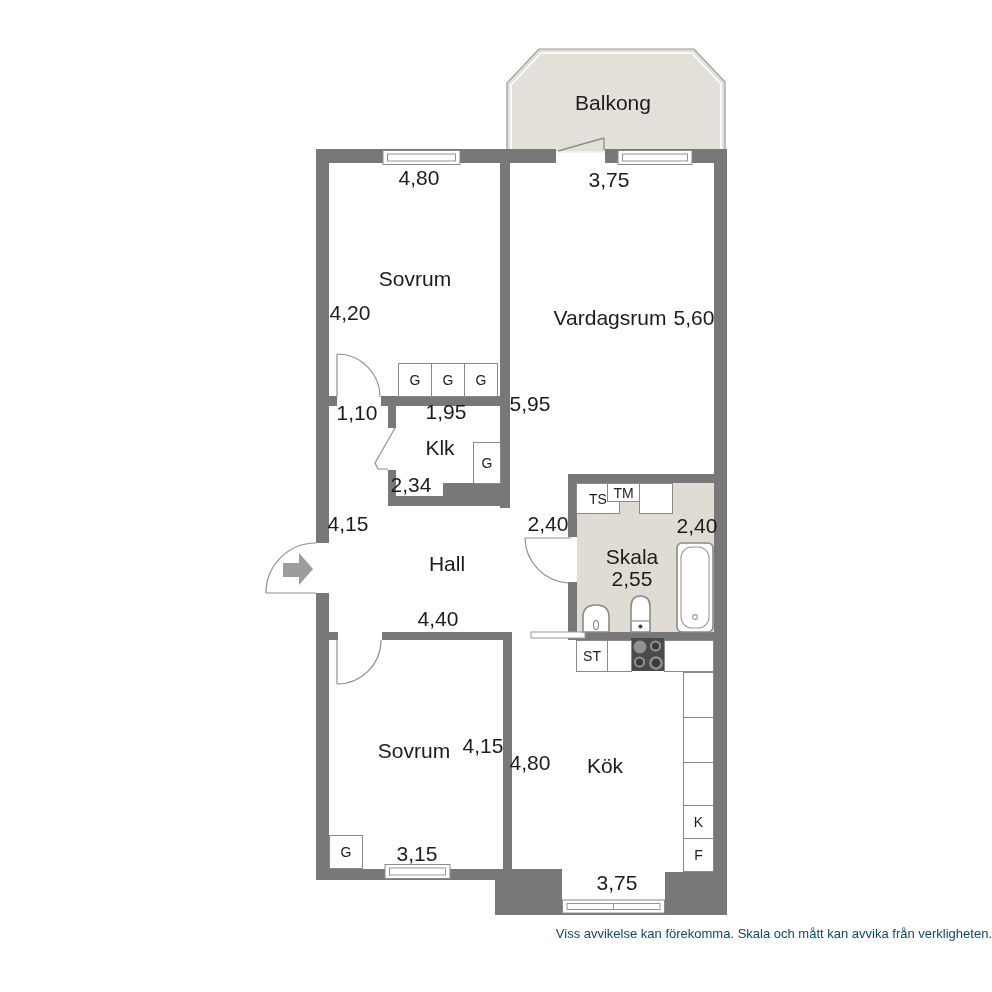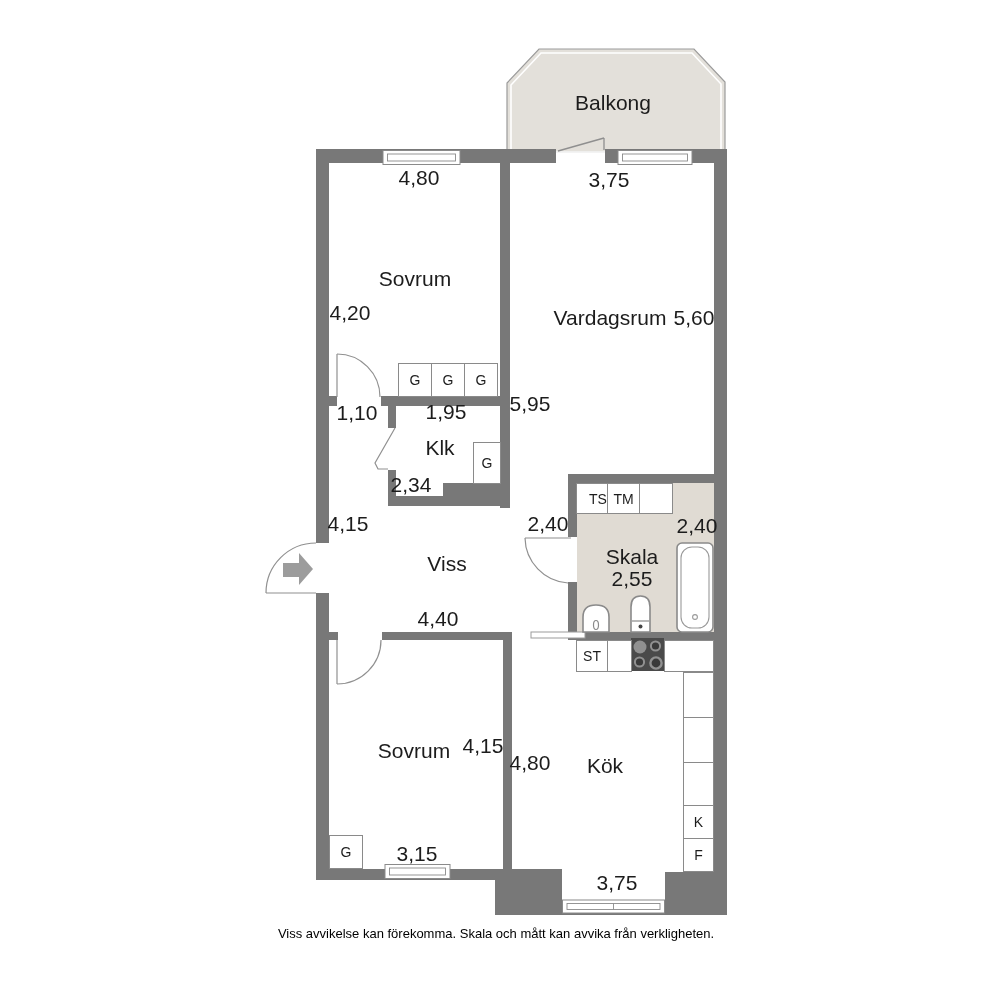--- a/index.html
+++ b/index.html
@@ -19,22 +19,22 @@
   .box{
     position:absolute;background:#fff;border:1.5px solid var(--line);box-sizing:border-box;
     display:flex;align-items:center;justify-content:center;
     font-size:14px;color:var(--text);line-height:1;
   }
   .lbl{
     position:absolute;transform:translate(-50%,-50%);
     font-size:21px;color:var(--text);white-space:nowrap;line-height:1;
   }
   .footer{
-    position:absolute;left:0;right:0;top:926px;text-align:center;
-    font-size:13px;color:#000000;
+    position:absolute;left:0;right:0;top:926px;text-align:right;
+    font-size:13px;color:#0c4a6e;
   }
 </style>
 </head>
 <body>
 
 <div class="canvas">
 
   <svg class="layer" viewBox="0 0 992 992">
     <polygon points="507,152 507,83 539,49 694,49 725,82 725,152" fill="var(--balcony-floor)" stroke="#9b9b9b" stroke-width="1.2"></polygon>
     <polygon points="511,152 511,85 541,53 692,53 721,84 721,152" fill="none" stroke="#ffffff" stroke-width="1.6"></polygon>
@@ -159,21 +159,21 @@
   <div class="box" style="left:473px;top:442px;width:28px;height:42px">
       <span>G</span>
     </div>
   <div class="box" style="left:329px;top:835px;width:34px;height:34px">
       <span>G</span>
     </div>
 
   <div class="box" style="left:576px;top:483px;width:44px;height:31px">
       <span>TS</span>
     </div>
-  <div class="box" style="left:607px;top:483px;width:33px;height:31px">
+  <div class="box" style="left:607px;top:483px;width:33px;height:19px">
       <span>TM</span>
     </div>
   <div class="box" style="left:639px;top:483px;width:34px;height:31px"></div>
 
   <div class="box" style="left:576px;top:640px;width:32px;height:32px">
       <span>ST</span>
     </div>
   <div class="box" style="left:607px;top:640px;width:25px;height:32px"></div>
   <div class="box" style="left:664px;top:640px;width:50px;height:32px"></div>
   <div class="box" style="left:683px;top:672px;width:31px;height:46px"></div>
@@ -197,21 +197,21 @@
   <div class="lbl" style="left:610px;top:317px">Vardagsrum</div>
   <div class="lbl" style="left:694px;top:317px">5,60</div>
   <div class="lbl" style="left:530px;top:403px">5,95</div>
 
   <div class="lbl" style="left:446px;top:411px">1,95</div>
   <div class="lbl" style="left:440px;top:447px">Klk</div>
   <div class="lbl" style="left:411px;top:484px">2,34</div>
 
   <div class="lbl" style="left:348px;top:523px">4,15</div>
   <div class="lbl" style="left:548px;top:523px">2,40</div>
-  <div class="lbl" style="left:447px;top:563px">Viss</div>
+  <div class="lbl" style="left:447px;top:563px">Hall</div>
   <div class="lbl" style="left:438px;top:618px">4,40</div>
 
   <div class="lbl" style="left:697px;top:525px">2,40</div>
   <div class="lbl" style="left:632px;top:556px">Skala</div>
   <div class="lbl" style="left:632px;top:578px">2,55</div>
 
   <div class="lbl" style="left:414px;top:750px">Sovrum</div>
   <div class="lbl" style="left:483px;top:745px">4,15</div>
   <div class="lbl" style="left:417px;top:853px">3,15</div>
 

